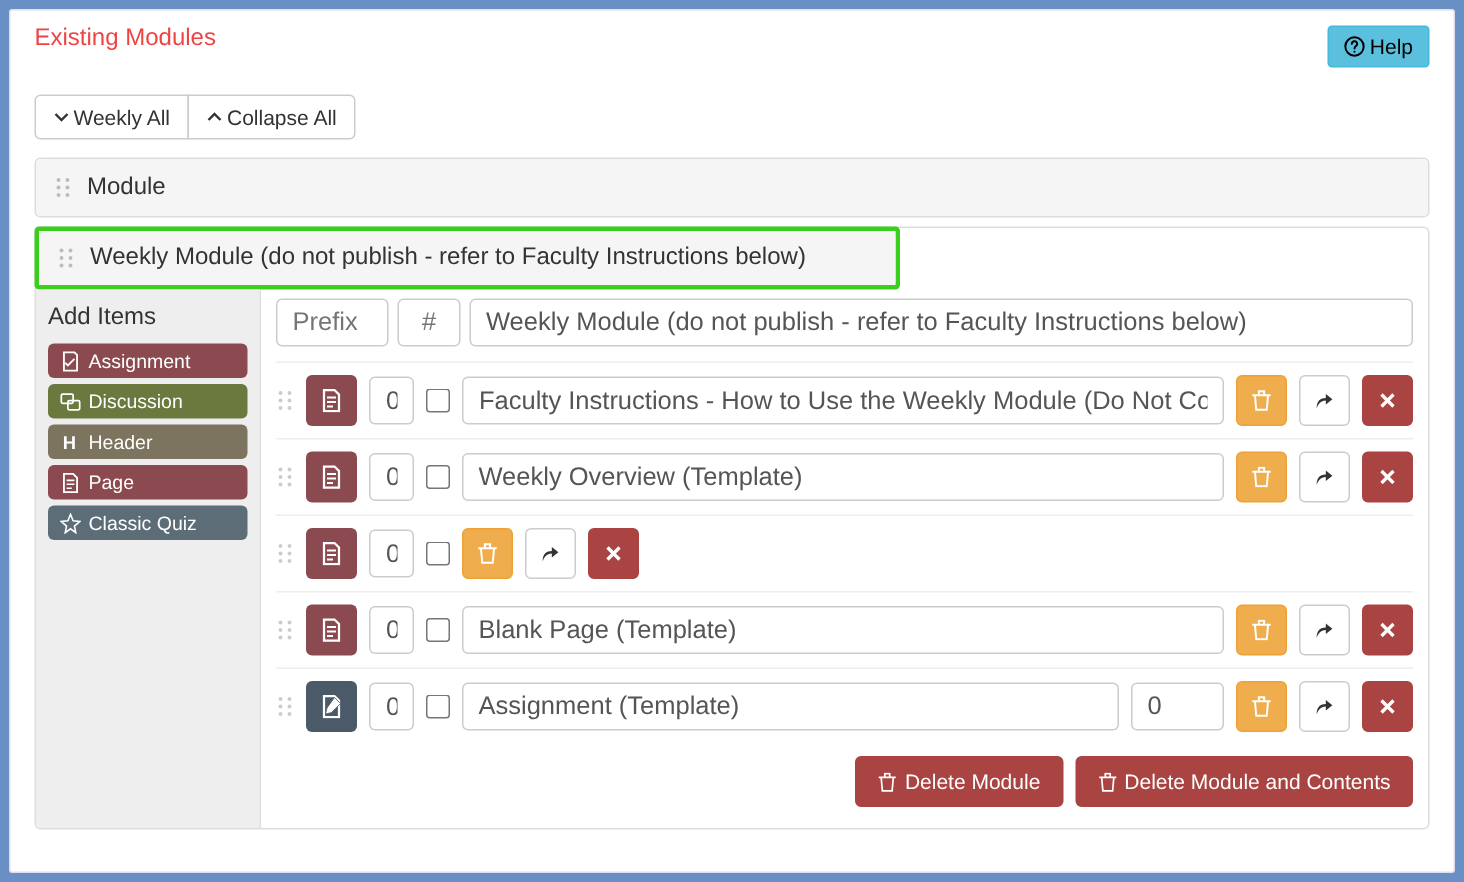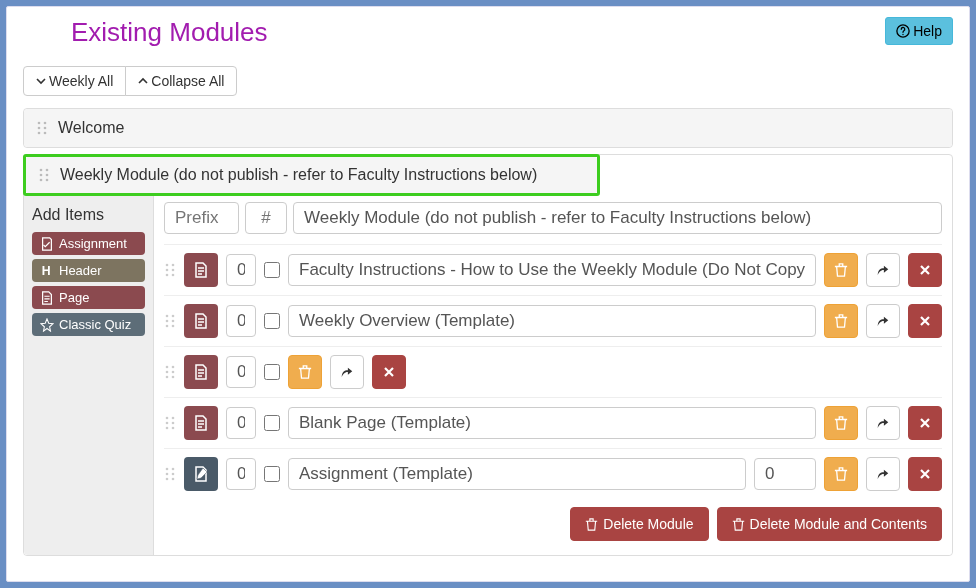--- a/index.html
+++ b/index.html
@@ -19,24 +19,23 @@
   margin: 0 auto;
   position: relative;
 }
 .page-header {
   display: flex;
   justify-content: space-between;
   align-items: flex-start;
   margin-bottom: 18px;
 }
 .page-title {
-  font-size: 26px;
+  font-size: 16px;
   font-weight: 500;
-  color: #a21caf;
-  margin-left: 48px;
+  color: #ef4444;
 }
 .help-btn {
   background: #5bc0de;
   border: 1px solid #46b8da;
   color: #000;
   padding: 5px 10px;
   border-radius: 3px;
   font-size: 14px;
   cursor: pointer;
   display: inline-flex;
@@ -82,21 +81,21 @@
   display: inline-block;
   padding: 0;
 }
 .highlight-box .module-header { background: #f5f5f5; padding: 9px 60px 9px 12px; border-radius: 2px;}
 .module-body {
   display: flex;
   background: #fff;
   border-radius: 0 0 4px 4px;
 }
 .sidebar {
-  width: 130px;
+  width: 150px;
   background: #eeeeee;
   padding: 10px 8px;
   border-right: 1px solid #ddd;
   border-radius: 0 0 0 4px;
 }
 .sidebar-title { font-size: 16px; color: #333; margin-bottom: 8px; }
 .pill {
   display: flex;
   align-items: flex-end;
   gap: 5px;
@@ -220,21 +219,21 @@
       <span class="grip-icon">
         <svg width="12" height="14" viewBox="0 0 12 14" fill="#bbb">
             <circle cx="3" cy="2" r="1.3"></circle>
             <circle cx="9" cy="2" r="1.3"></circle>
             <circle cx="3" cy="7" r="1.3"></circle>
             <circle cx="9" cy="7" r="1.3"></circle>
             <circle cx="3" cy="12" r="1.3"></circle>
             <circle cx="9" cy="12" r="1.3"></circle>
           </svg>
       </span>
-      <span>Welcome</span>
+      <span>Module</span>
     </div>
   </div>
 
   
   <div class="module" style="border-radius:4px;">
     <div class="highlight-box" style="margin:-1px 0 0 -1px;">
       <div class="module-header" style="border:none;">
         <span class="grip-icon">
           <svg width="12" height="14" viewBox="0 0 12 14" fill="#bbb">
               <circle cx="3" cy="2" r="1.3"></circle>
@@ -255,20 +254,29 @@
         <div class="sidebar-title">Add Items</div>
         <div class="pill assignment">
           <span>
               <svg width="14" height="14" viewBox="0 0 16 16" fill="#fff">
                 <path d="M3 1h8l2 2v12H3z" fill="none" stroke="#fff" stroke-width="1.4"></path>
                 <path d="M11 6l-5 5-2-2" fill="none" stroke="#fff" stroke-width="1.4"></path>
               </svg>
             </span>
           <span>Assignment</span>
         </div>
+        <div class="pill discussion">
+          <span>
+              <svg width="14" height="14" viewBox="0 0 16 16" fill="#fff">
+                <rect x="1" y="2" width="9" height="7" rx="1" fill="none" stroke="#fff" stroke-width="1.3"></rect>
+                <rect x="6" y="7" width="9" height="7" rx="1" fill="none" stroke="#fff" stroke-width="1.3"></rect>
+              </svg>
+            </span>
+          <span>Discussion</span>
+        </div>
         <div class="pill header">
           <span>
               <svg width="14" height="14" viewBox="0 0 16 16">
                 <text x="2" y="13" font-size="14" font-weight="bold" fill="#fff">H</text>
               </svg>
             </span>
           <span>Header</span>
         </div>
         <div class="pill page">
           <span>

